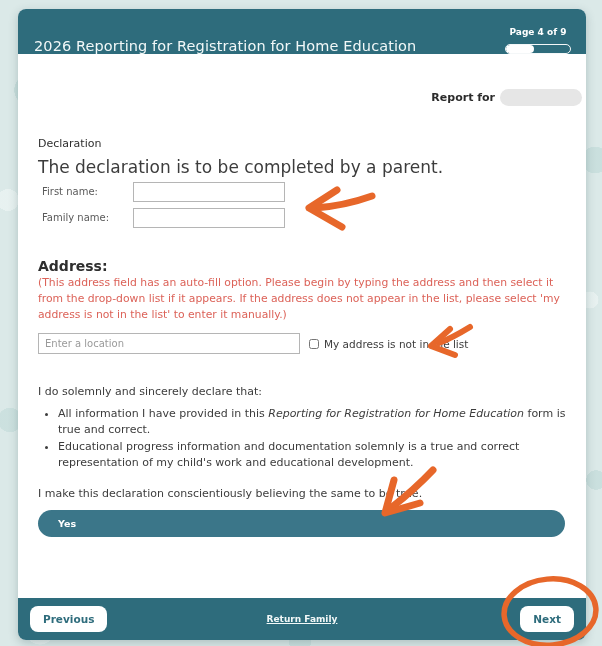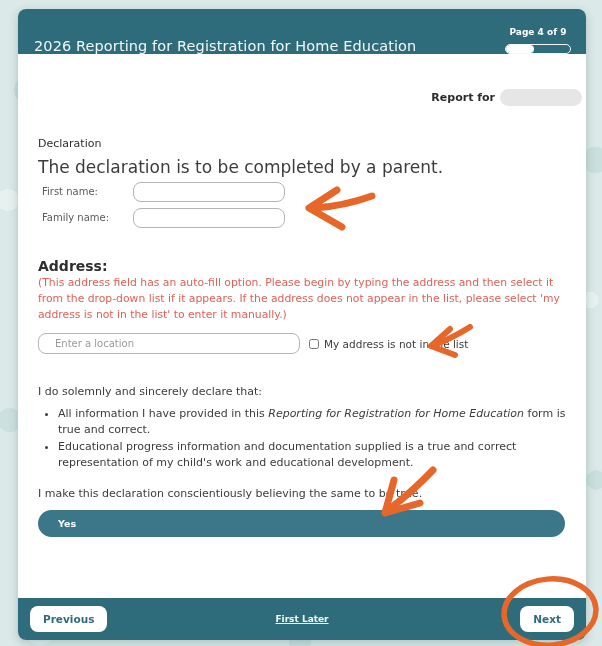--- a/index.html
+++ b/index.html
@@ -42,22 +42,22 @@
   .report-for { position: absolute; top: 80px; right: 4px; display: flex; align-items: center; }
   .report-for-label { font-size: 11px; font-weight: bold; color: #2b2b2b; margin-right: 5px; }
   .redacted { width: 82px; height: 17px; background: #e6e6e6; border-radius: 9px; }
   
   .h-decl { position: absolute; left: 20px; top: 128px; font-size: 11px; font-weight: normal; color: #2e2e2e; }
   .intro  { position: absolute; left: 20px; top: 148px; font-size: 17px; color: #3c3c3c; }
   .name-grid { position: absolute; left: 24px; top: 172px; }
   .name-row { display: flex; align-items: center; height: 21px; margin-bottom: 5px; }
   .name-row label { width: 91px; font-size: 10px; color: #5a5a5a; }
   .txt-input {
-    width: 152px; height: 20px; border: 1px solid #b5b5b5; border-radius: 8px;
-    background: #fff; font-size: 10px; padding: 0 16px; color: #3c3c3c; outline: none;
+    width: 152px; height: 20px; border: 1px solid #b5b5b5; border-radius: 0;
+    background: #fff; font-size: 10px; padding: 0 6px; color: #3c3c3c; outline: none;
     font-family: "DejaVu Sans", sans-serif;
   }
   .txt-input::placeholder { color: #9a9a9a; }
   
   .h-addr { position: absolute; left: 20px; top: 249px; font-size: 14px; font-weight: 600; color: #2e2e2e; }
   .addr-note { position: absolute; left: 20px; top: 266px; width: 532px; font-size: 10.8px; line-height: 1.5; color: #dc6258; }
   .loc-row { position: absolute; left: 20px; top: 324px; display: flex; align-items: center; }
   .loc-input { width: 262px; height: 21px; }
   .chk-wrap { display: flex; align-items: center; margin-left: 9px; }
   .chk { width: 10px; height: 10px; margin-right: 5px; accent-color: #2e6c7c; }
@@ -133,30 +133,30 @@
     <span class="chk-wrap">
       <input class="chk" type="checkbox" style="">
       <span class="chk-label">My address is not in the list</span>
     </span>
   </div>
 
   <div class="lead">I do solemnly and sincerely declare that:</div>
 
   <ul class="bullets">
     <li><span>All information I have provided in this </span><i>Reporting for Registration for Home Education</i><span> form is true and correct.</span></li>
-    <li><span>Educational progress information and documentation supplied is a true and correct representation of my child's work and educational development.</span></li>
+    <li><span>Educational progress information and documentation solemnly is a true and correct representation of my child's work and educational development.</span></li>
   </ul>
 
   <div class="closing">I make this declaration conscientiously believing the same to be true.</div>
 
   <button class="yes-pill">Yes</button>
 
   <div class="ftr">
     <button class="nav-btn prev-btn">Previous</button>
-    <a class="return-link">First Later</a>
+    <a class="return-link">Return Family</a>
     <button class="nav-btn next-btn">Next</button>
   </div>
 
 </div>
 
 <svg class="annot" viewBox="0 0 602 646" xmlns="http://www.w3.org/2000/svg">
   <g stroke="#e7672a" stroke-width="7" fill="none" stroke-linecap="round" stroke-linejoin="round">
     <g>
       <path d="M 372 196 Q 344 206 315 208"></path>
       <path d="M 337 190 L 309 208 L 342 227"></path>

